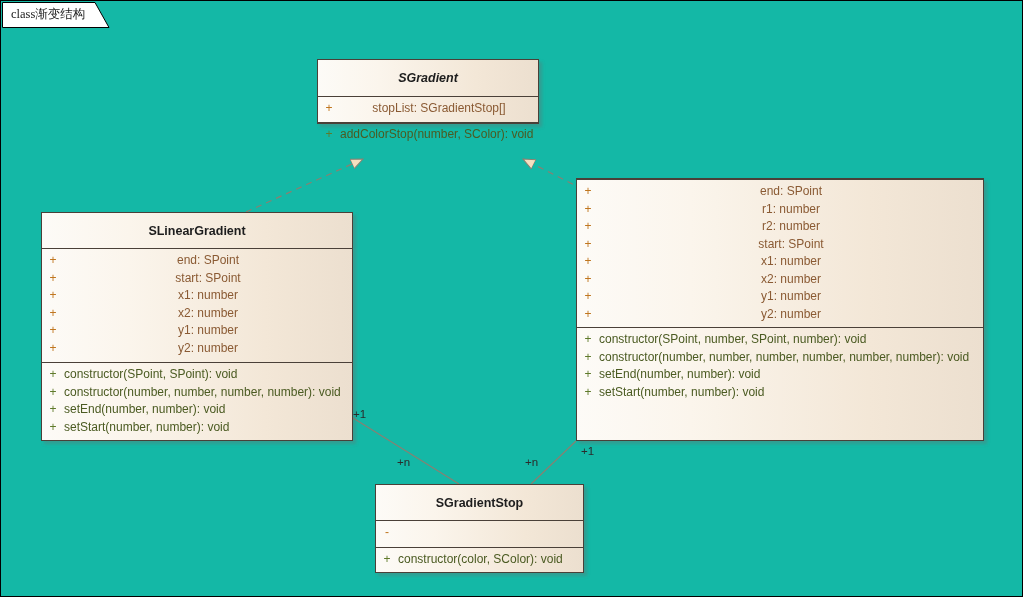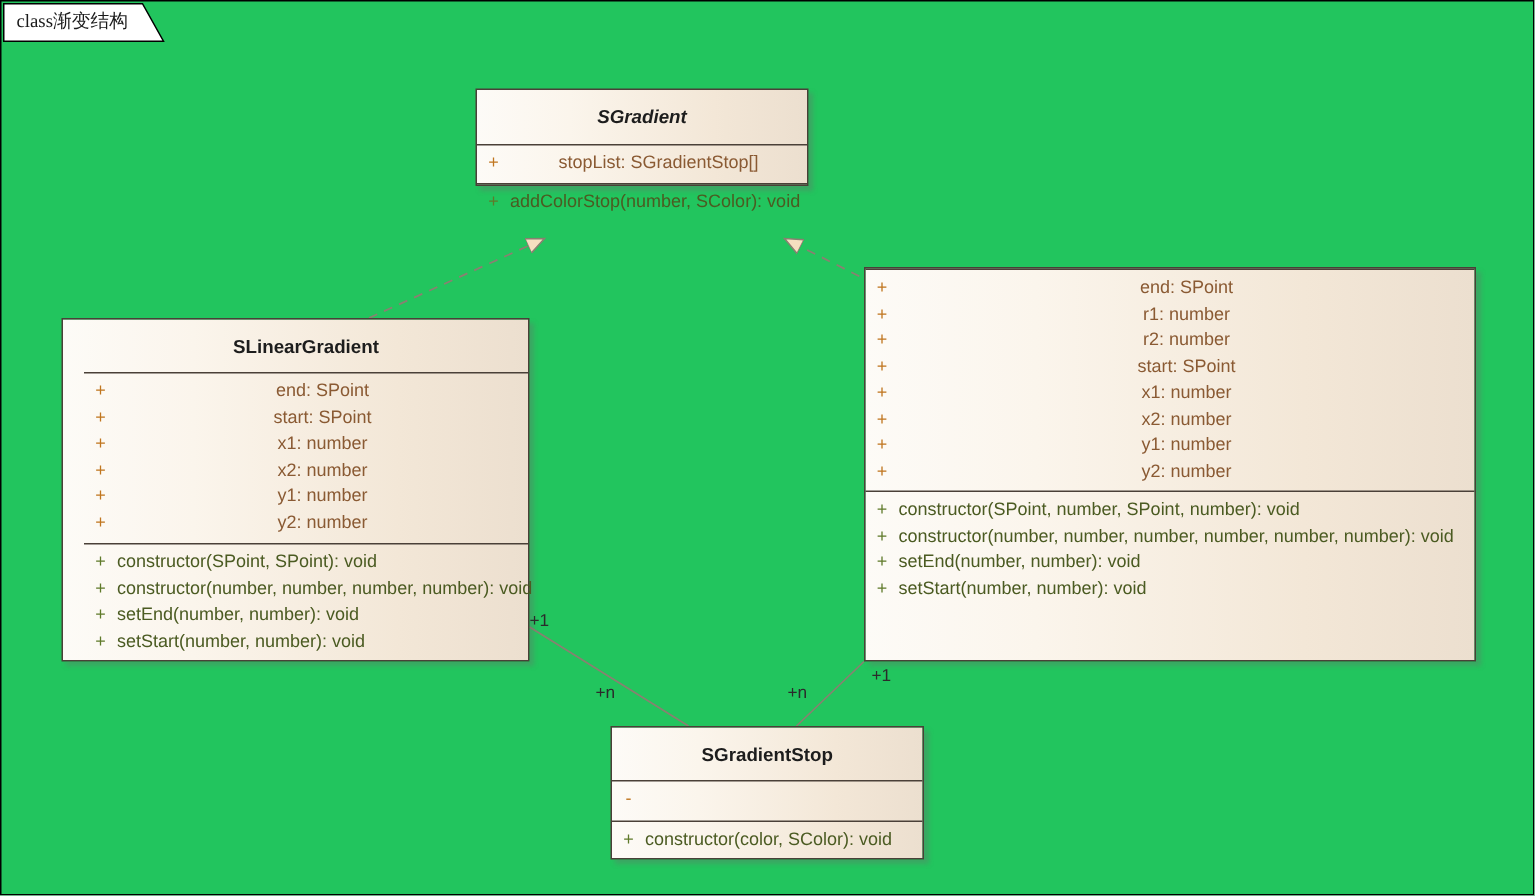--- a/index.html
+++ b/index.html
@@ -7,21 +7,21 @@
     padding: 0;
     background: #ffffff;
   }
   body {
     font-family: "Liberation Sans", sans-serif;
   }
   #canvas {
     position: relative;
     width: 1023px;
     height: 597px;
-    background: #22c55e;
+    background: #14b8a6;
     box-sizing: border-box;
     border: 1px solid #000000;
     overflow: hidden;
   }
   
   #title-tab {
     position: absolute;
     left: 1px;
     top: 1px;
     height: 26px;
@@ -169,21 +169,21 @@
       </div>
     </div>
     <div class="uml-section" style="height:27px;">
       <div class="uml-row oper">
         <span class="uml-vis">+</span>
         <span class="uml-text">addColorStop(number, SColor): void</span>
       </div>
     </div>
   </div>
 
-  <div class="uml-class" id="box-slineargradient" style="left:40px; top:211px; width:312px; height:229px;padding-left:14px;">
+  <div class="uml-class" id="box-slineargradient" style="left:40px; top:211px; width:312px; height:229px;">
     <div class="uml-header" style="height:35px;">SLinearGradient</div>
     <div class="uml-section" style="height:114px;">
       <div class="uml-row attr">
         <span class="uml-vis">+</span>
         <span class="uml-text">end: SPoint</span>
       </div>
       <div class="uml-row attr">
         <span class="uml-vis">+</span>
         <span class="uml-text">start: SPoint</span>
       </div>
@@ -272,21 +272,21 @@
         <span class="uml-vis">+</span>
         <span class="uml-text">setEnd(number, number): void</span>
       </div>
       <div class="uml-row oper">
         <span class="uml-vis">+</span>
         <span class="uml-text">setStart(number, number): void</span>
       </div>
     </div>
   </div>
 
-  <div class="uml-class" id="box-sgradientstop" style="left:406px; top:483px; width:209px; height:89px;">
+  <div class="uml-class" id="box-sgradientstop" style="left:374px; top:483px; width:209px; height:89px;">
     <div class="uml-header" style="height:35px;">SGradientStop</div>
     <div class="uml-section" style="height:27px;">
       <div class="uml-row attr">
         <span class="uml-vis">-</span>
       </div>
     </div>
     <div class="uml-section" style="height:27px;">
       <div class="uml-row oper">
         <span class="uml-vis">+</span>
         <span class="uml-text">constructor(color, SColor): void</span>

